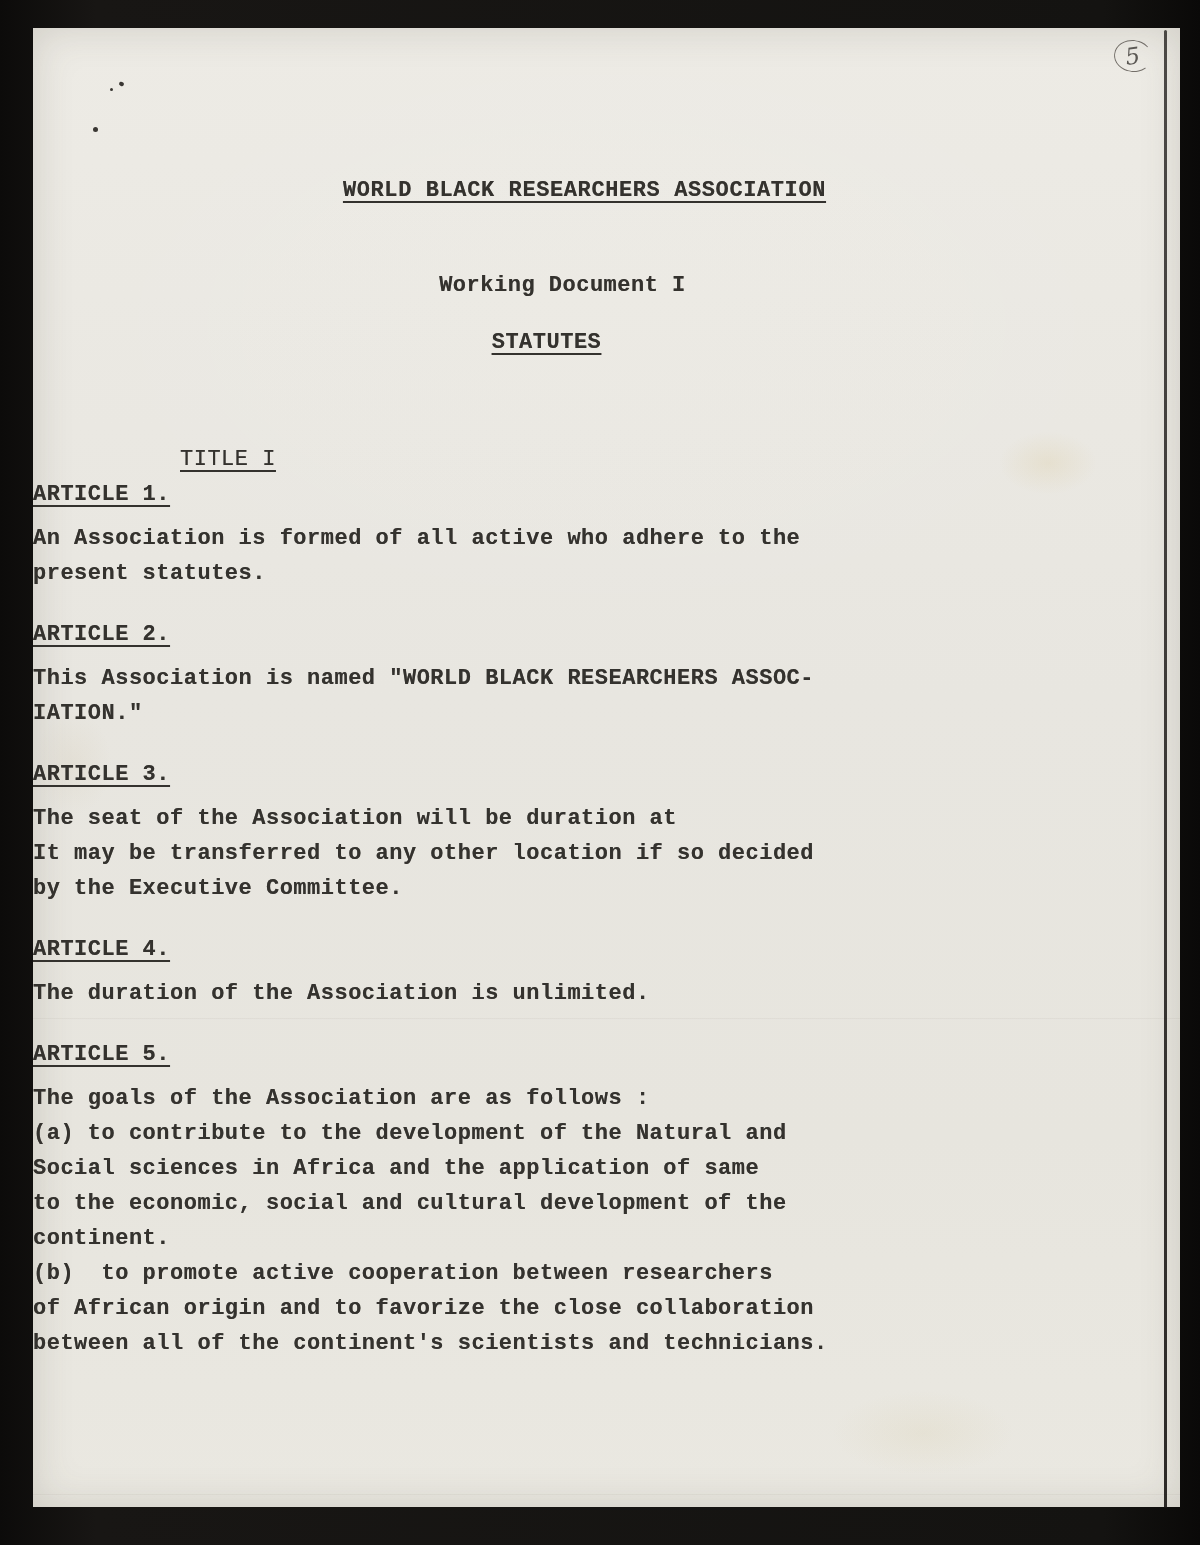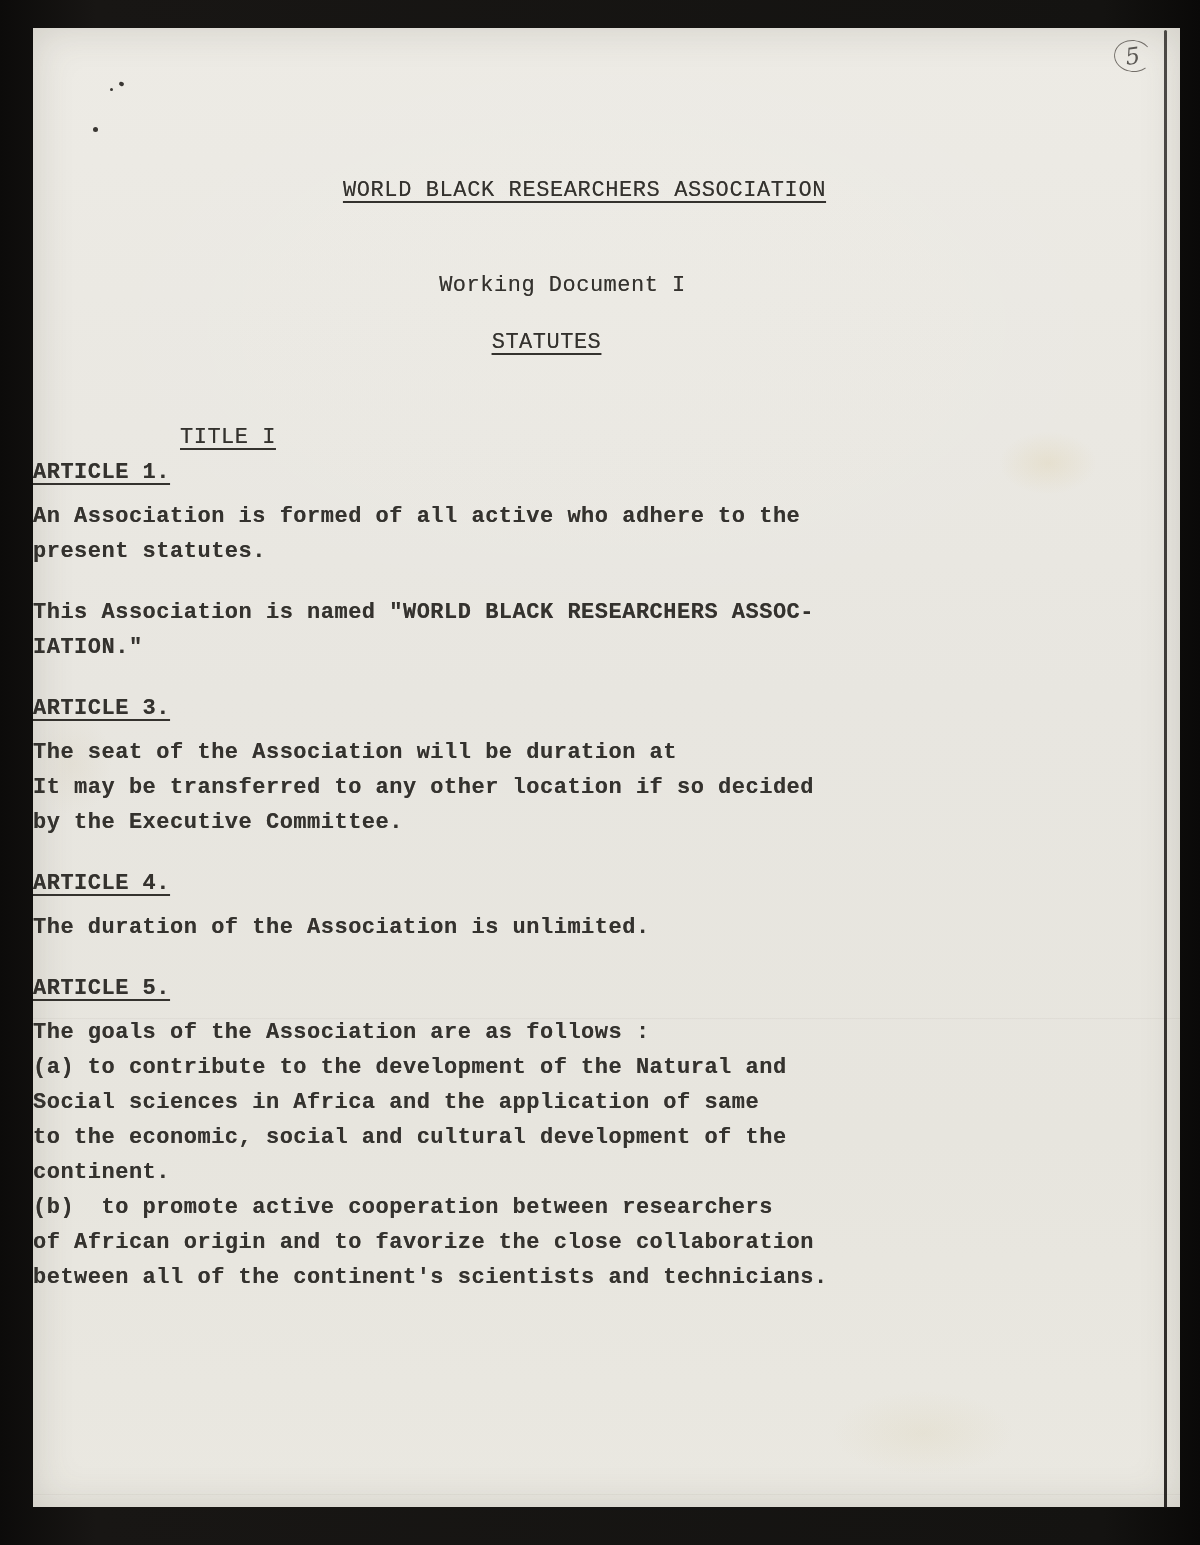--- a/index.html
+++ b/index.html
@@ -91,27 +91,28 @@
   .underlined {
     text-decoration: underline;
     text-underline-offset: 5px;
     text-decoration-thickness: 1.5px;
   }
 
   .header-block {
     text-align: center;
     padding-top: 145px;
     padding-right: 44px;
+    font-weight: bold;
   }
   .org-title { letter-spacing: 0.6px; }
   .doc-title { margin-top: 60px; transform: translateX(-22px); }
   .doc-subtitle { margin-top: 22px; transform: translateX(-38px); }
 
   .section-title {
-    margin-top: 60px;
+    margin-top: 82px;
     margin-left: 147px;
   }
   .articles {
     margin-right: 60px;
     font-weight: bold;
   }
   .article { margin-top: 26px; }
   .article:first-child { margin-top: 0; }
   .article-heading { margin-bottom: 9px; }
   .article-body {
@@ -145,20 +146,21 @@
 
     <div class="section-title underlined">TITLE I</div>
 
     <div class="articles">
       <div class="article">
         <div class="article-heading underlined">ARTICLE 1.</div>
         <div class="article-body">An Association is formed of all active who adhere to the
 present statutes.</div>
       </div>
       <div class="article">
+        <div class="article-heading underlined">ARTICLE 2.</div>
         <div class="article-body">This Association is named "WORLD BLACK RESEARCHERS ASSOC-
 IATION."</div>
       </div>
       <div class="article">
         <div class="article-heading underlined">ARTICLE 3.</div>
         <div class="article-body">The seat of the Association will be duration at
 It may be transferred to any other location if so decided
 by the Executive Committee.</div>
       </div>
       <div class="article">

